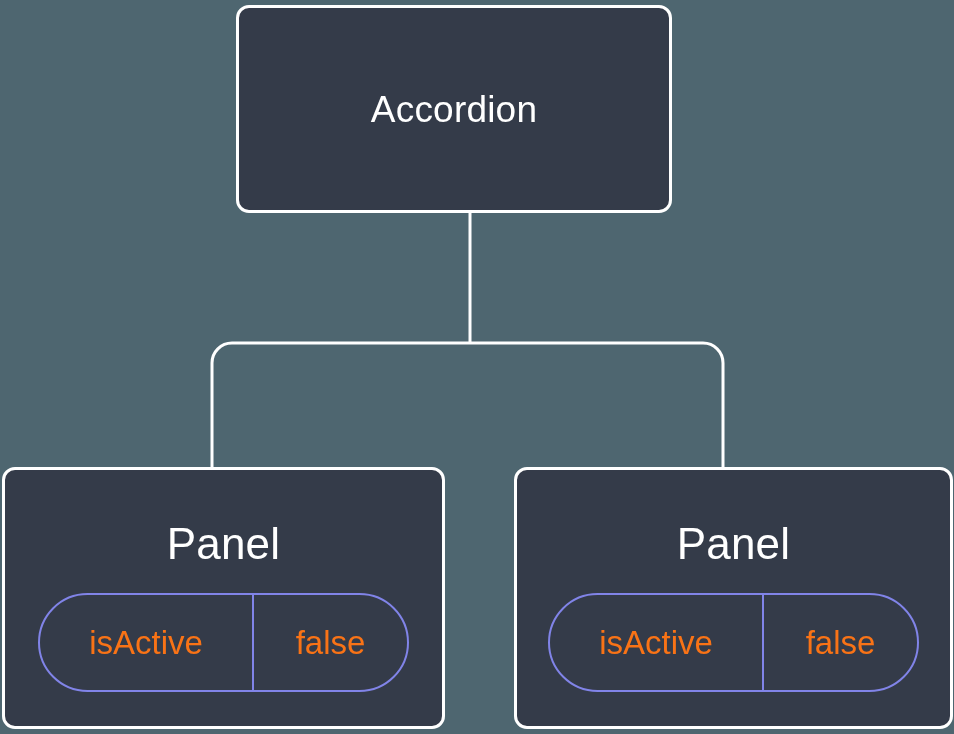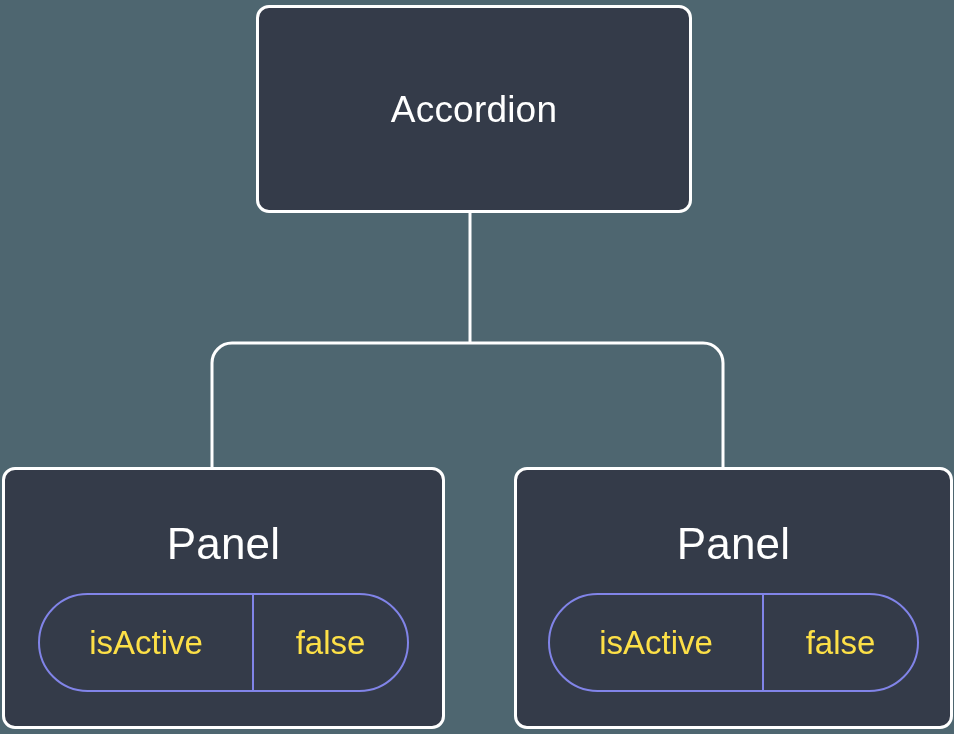--- a/index.html
+++ b/index.html
@@ -32,21 +32,21 @@
     box-sizing: border-box;
     background: #343b49;
     border: 3px solid #ffffff;
     border-radius: 13px;
     display: flex;
     flex-direction: column;
     align-items: center;
   }
 
   .node-root {
-    left: 256px;
+    left: 236px;
     top: 5px;
     width: 436px;
     height: 208px;
     justify-content: center;
   }
 
   .node-leaf-left {
     left: 2px;
     top: 467px;
     width: 443px;
@@ -95,21 +95,21 @@
   }
 
   .pill-right {
     width: 153px;
   }
 
   .pill-cell {
     display: flex;
     align-items: center;
     justify-content: center;
-    color: #fde047;
+    color: #f97316;
     font-size: 33px;
     line-height: 1;
     white-space: nowrap;
     box-sizing: border-box;
   }
 </style>
 </head>
 <body>
 
 <div id="stage">

